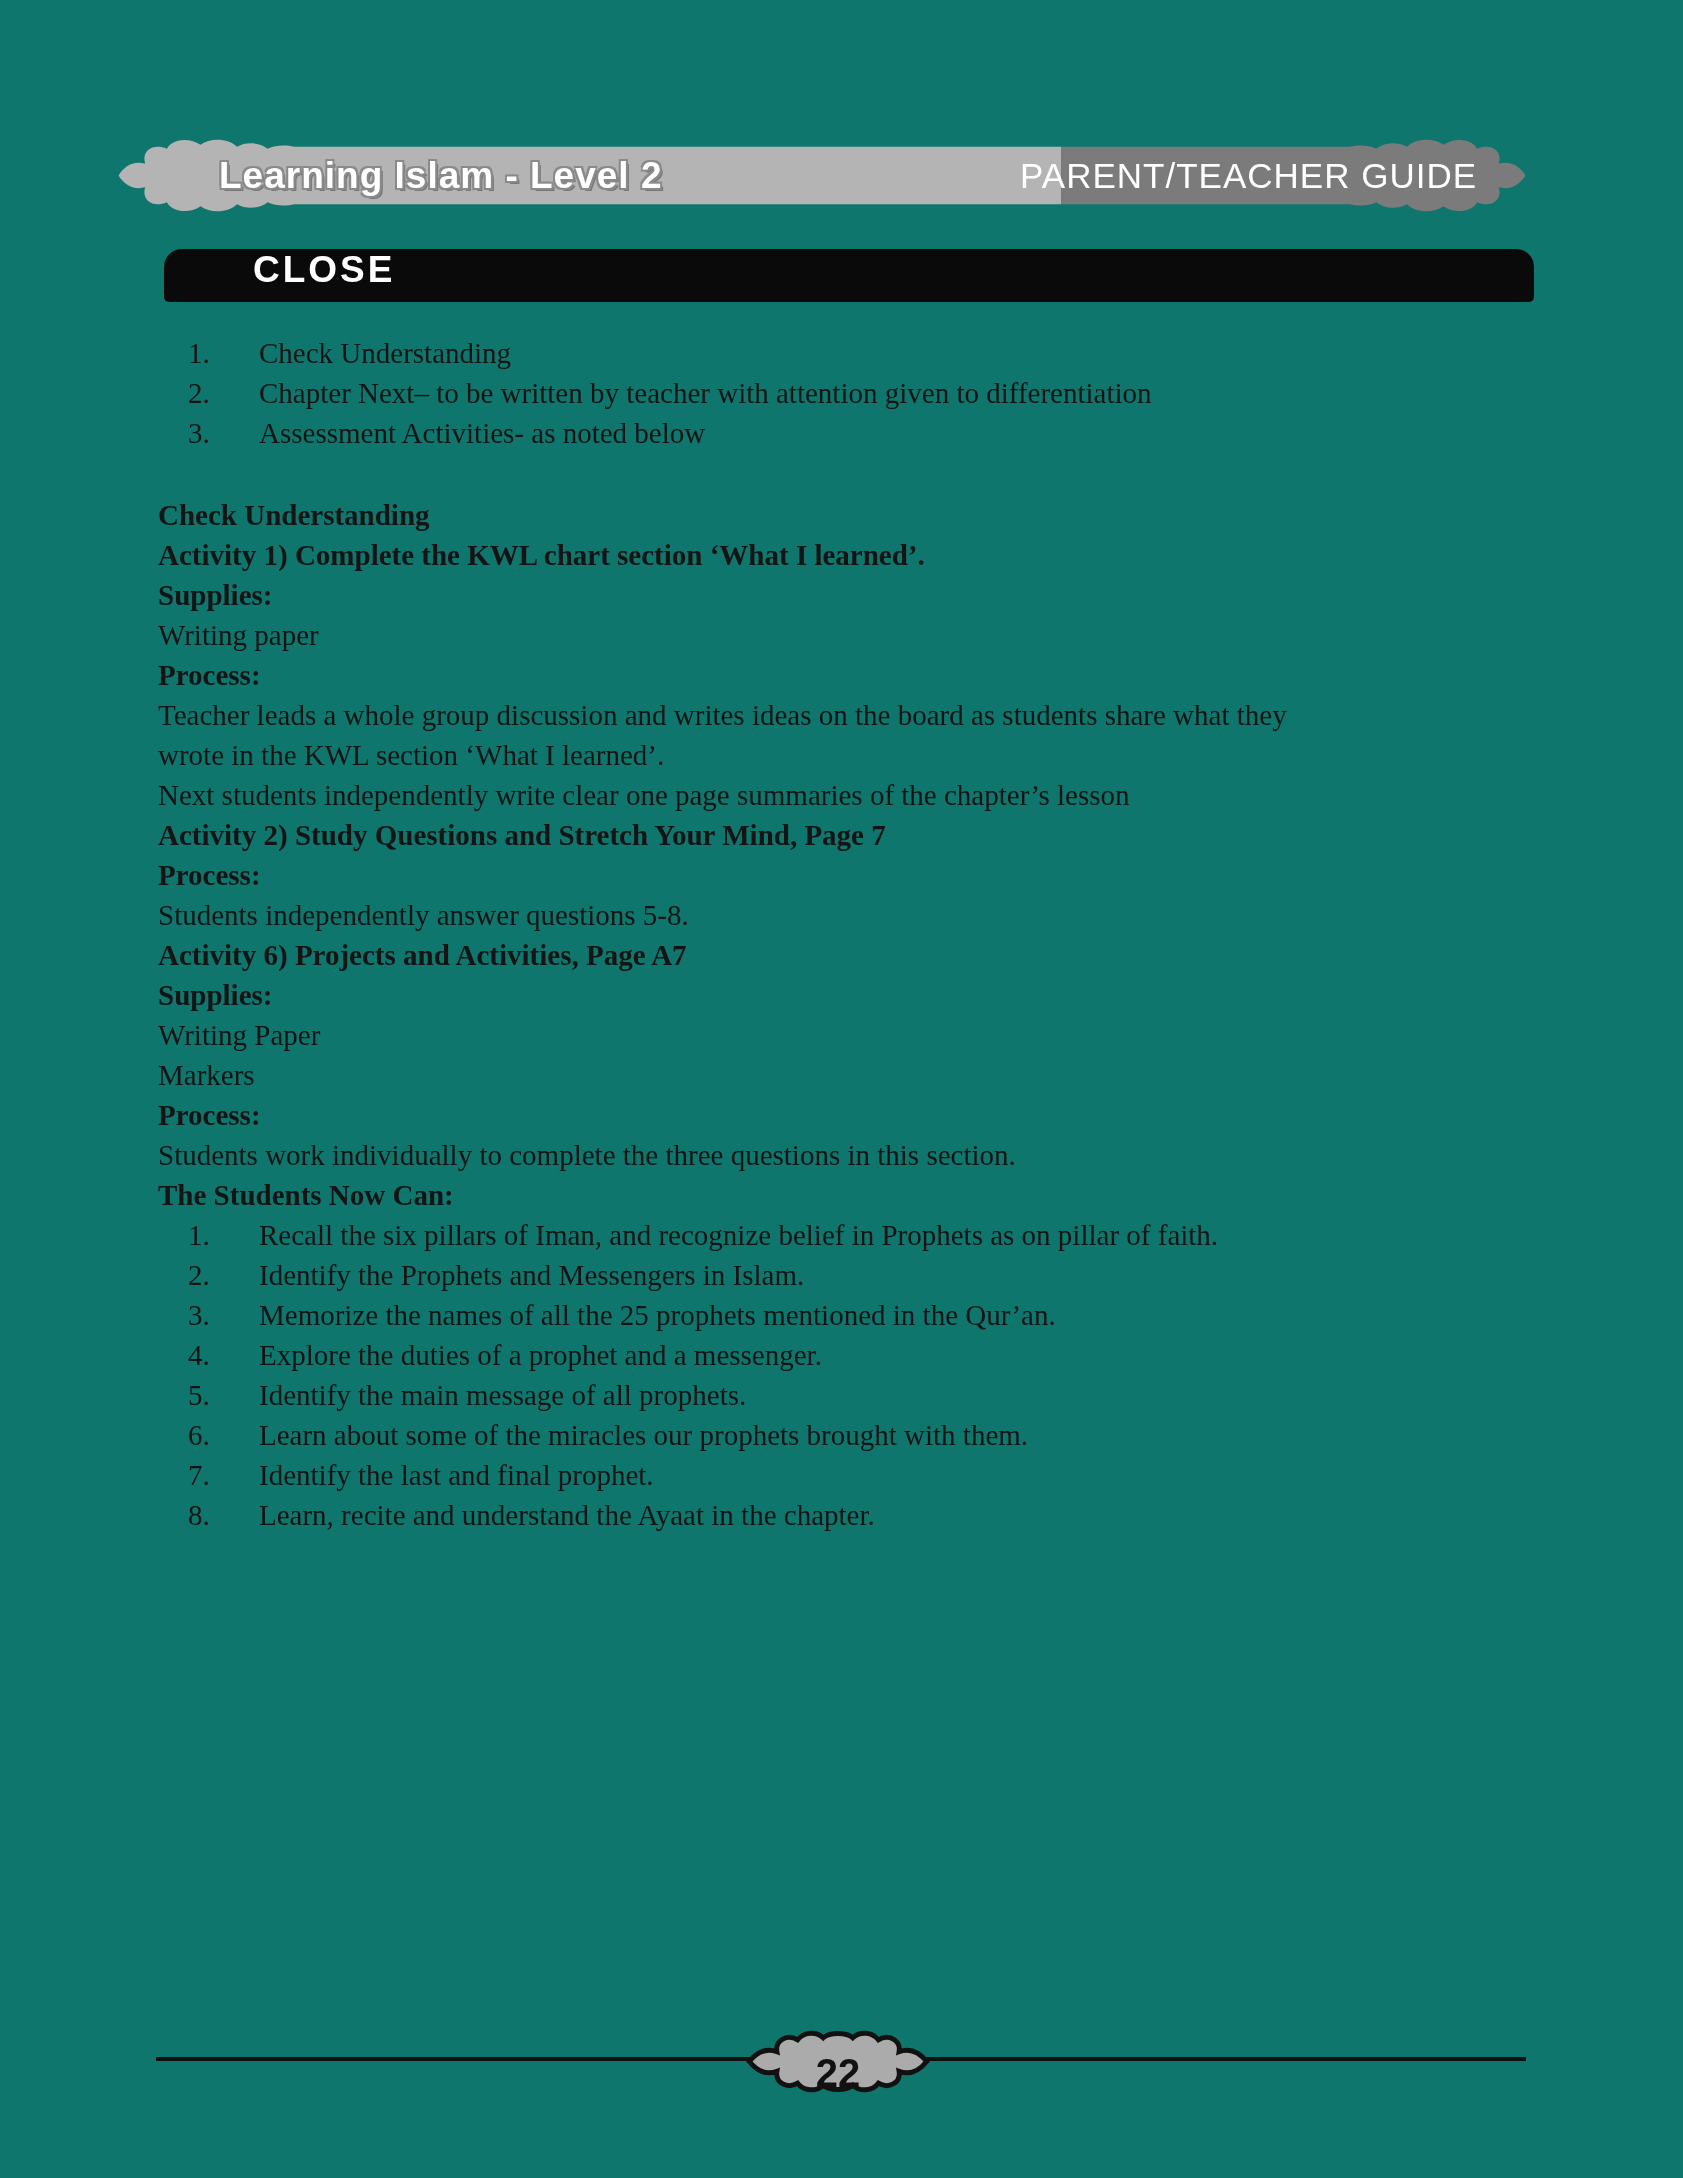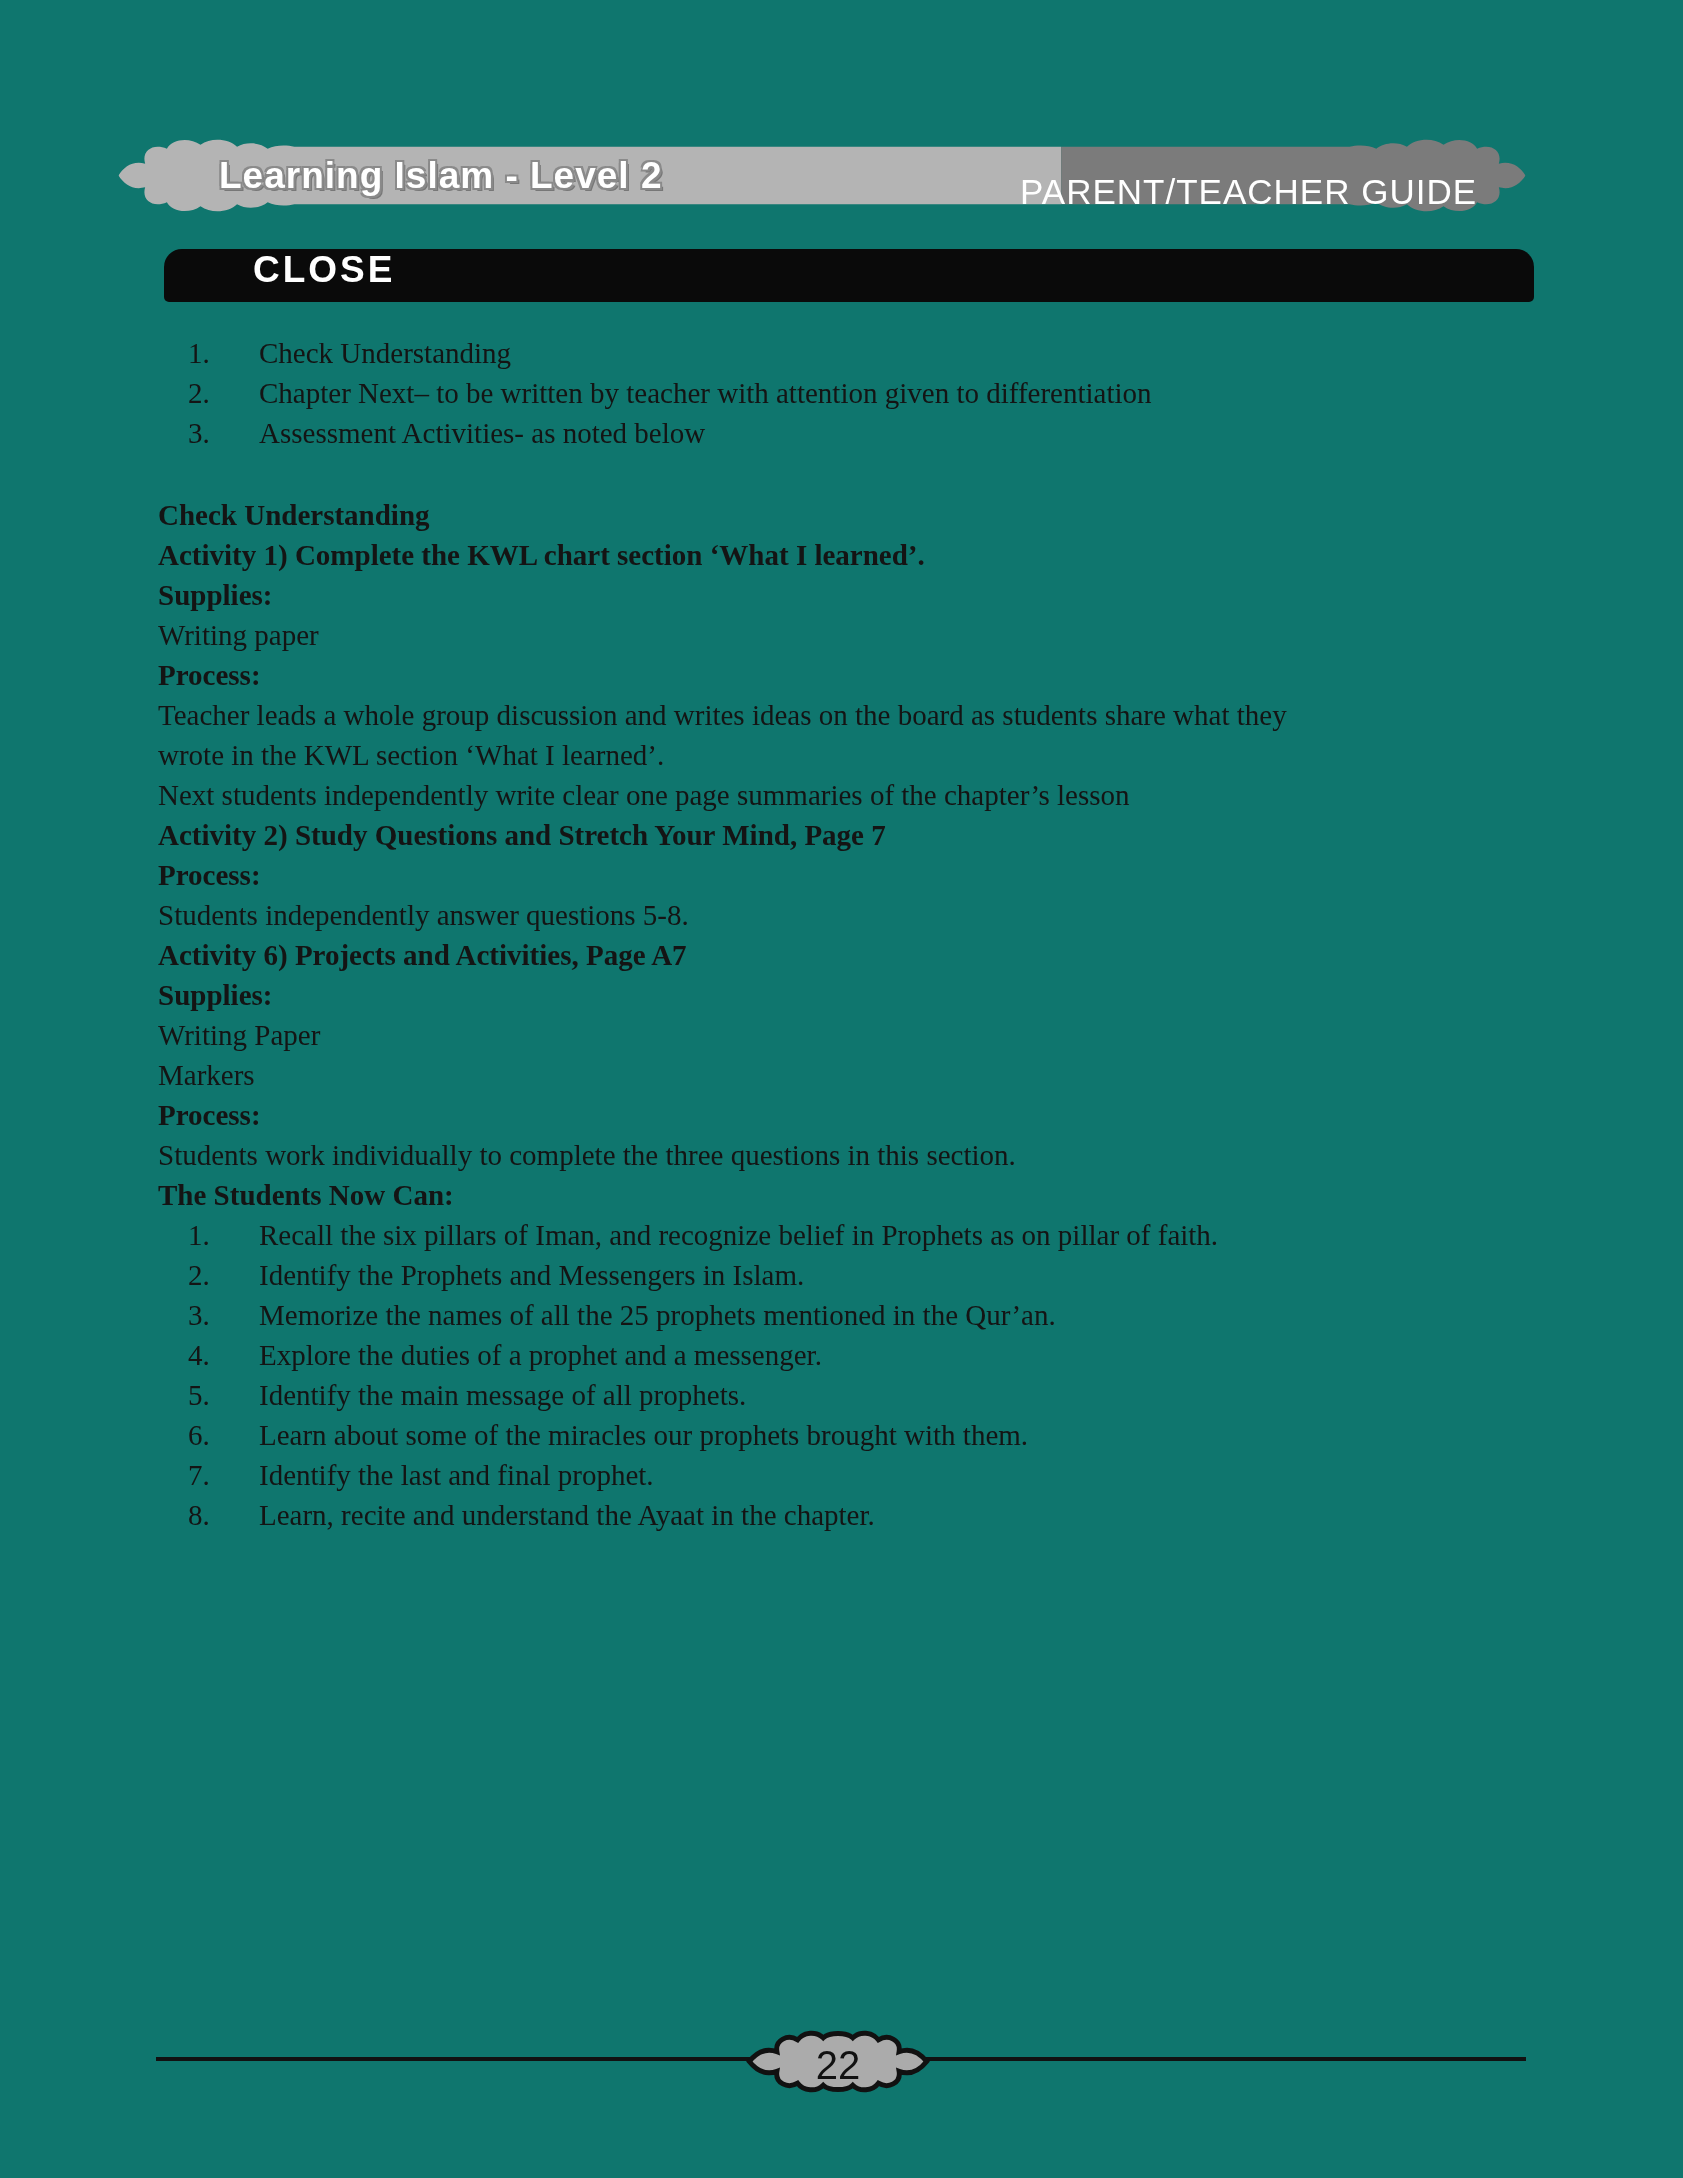--- a/index.html
+++ b/index.html
@@ -6,21 +6,21 @@
   .page{position:relative;width:1683px;height:2178px;background:#0f766e;overflow:hidden;
         font-family:"Liberation Serif", serif;color:#141414;}
 
   
   .banner{position:absolute;top:134px;left:114px;width:1416px;height:83px;}
   .banner svg{position:absolute;left:0;top:0;}
   .banner-left-text{position:absolute;left:105px;top:0;height:83px;display:flex;align-items:center;
     font-family:"Liberation Sans", sans-serif;font-weight:bold;font-size:37px;color:#ffffff;
     letter-spacing:1px;
     text-shadow:-2px -2px 0 #8a8a8a, 2px -2px 0 #8a8a8a, -2px 2px 0 #8a8a8a, 2px 2px 0 #8a8a8a, 3px 3px 0 #777777;}
-  .banner-right-text{position:absolute;right:53px;top:16px;height:83px;display:flex;align-items:center;
+  .banner-right-text{position:absolute;right:53px;top:0;height:83px;display:flex;align-items:center;
     font-family:"Liberation Sans", sans-serif;font-size:35px;color:#ffffff;letter-spacing:1px;}
 
   
   .close-bar{position:absolute;top:249px;left:164px;width:1370px;height:53px;background:#0a0a0a;
     border-radius:18px 18px 5px 5px;display:flex;}
   .close-bar .close-title{margin-left:89px;color:#ffffff;font-family:"Liberation Sans", sans-serif;
     font-weight:bold;font-size:37px;letter-spacing:3px;}
 
   
   .content{position:absolute;left:158px;top:333px;width:1287px;font-size:29px;line-height:40px;}
@@ -29,22 +29,22 @@
   .row .txt{white-space:nowrap;}
   .line{min-height:40px;white-space:nowrap;}
   .b{font-weight:bold;}
   .mt42{margin-top:42px;}
   .mt40{}
 
   
   .footer-rule{position:absolute;top:2057px;left:156px;width:1370px;height:4px;background:#111111;}
   .badge{position:absolute;top:2028px;left:744px;width:188px;height:67px;}
   .badge svg{position:absolute;left:0;top:0;}
-  .badge .num{position:absolute;left:0;top:4px;width:188px;height:67px;display:flex;align-items:center;justify-content:center;
-    font-family:"Liberation Sans", sans-serif;font-weight:normal;font-size:40px;color:#111111;}
+  .badge .num{position:absolute;left:0;top:12px;width:188px;height:67px;display:flex;align-items:center;justify-content:center;
+    font-family:"Liberation Sans", sans-serif;font-weight:bold;font-size:40px;color:#111111;}
 </style>
 </head>
 <body>
 
 <div class="page">
 
   <div class="banner">
     <svg viewBox="0 0 1430 84" width="1416" height="83">
       <defs>
         <clipPath id="bclip">

